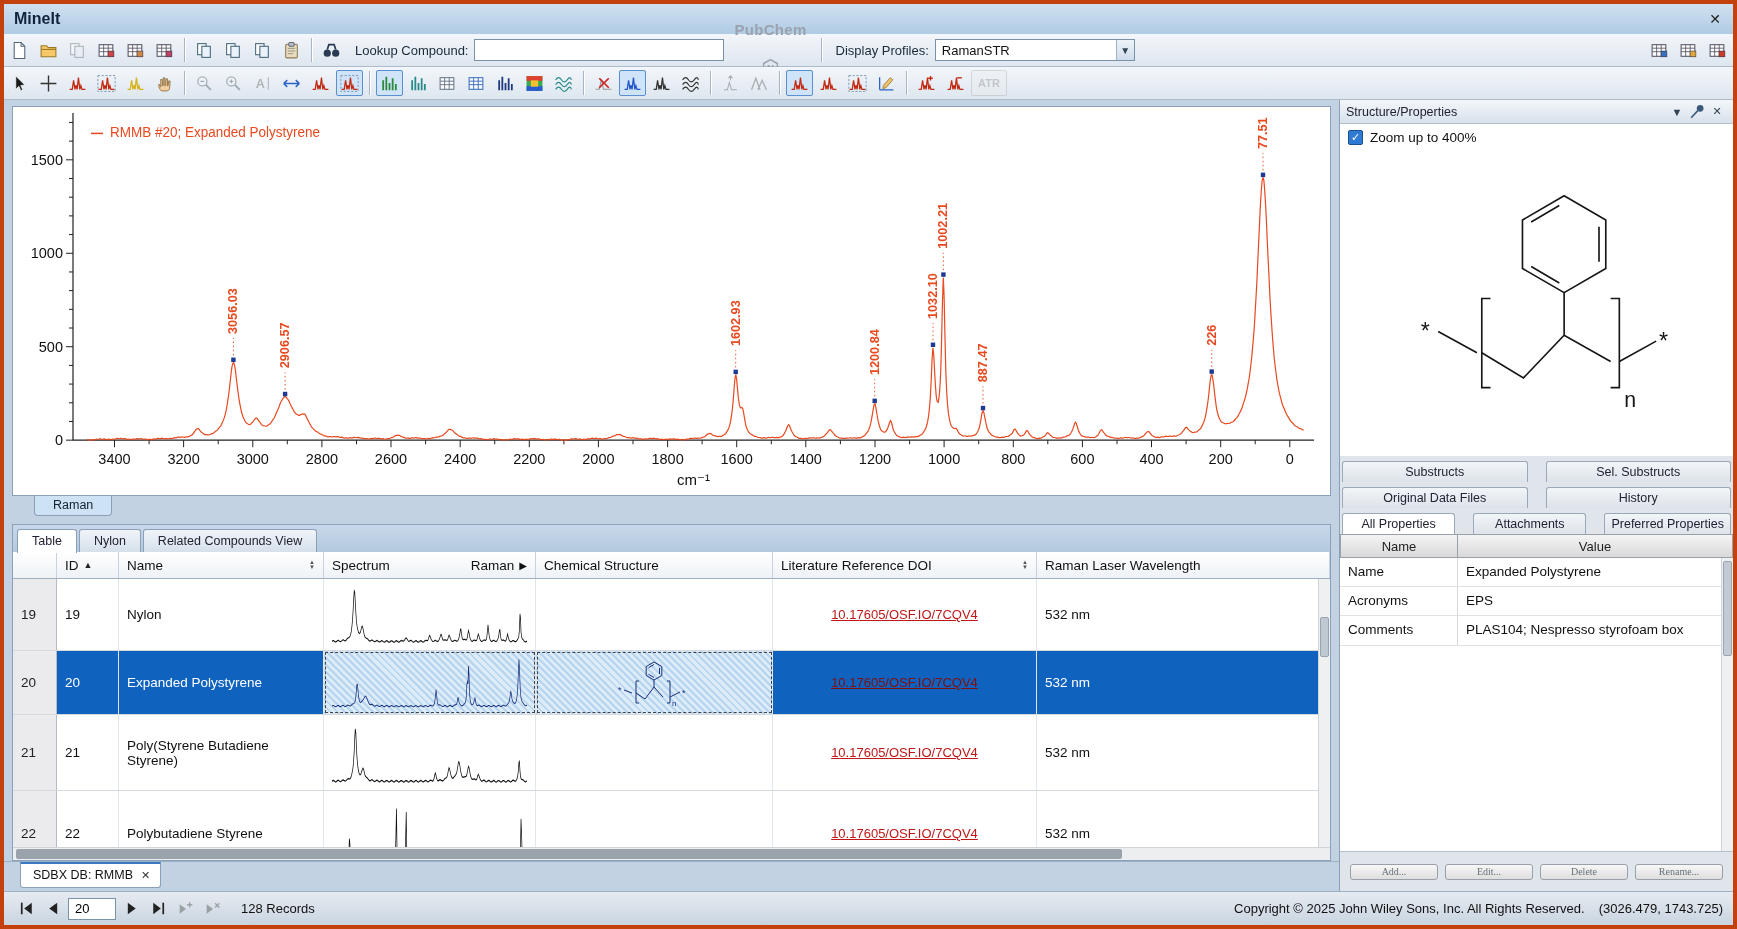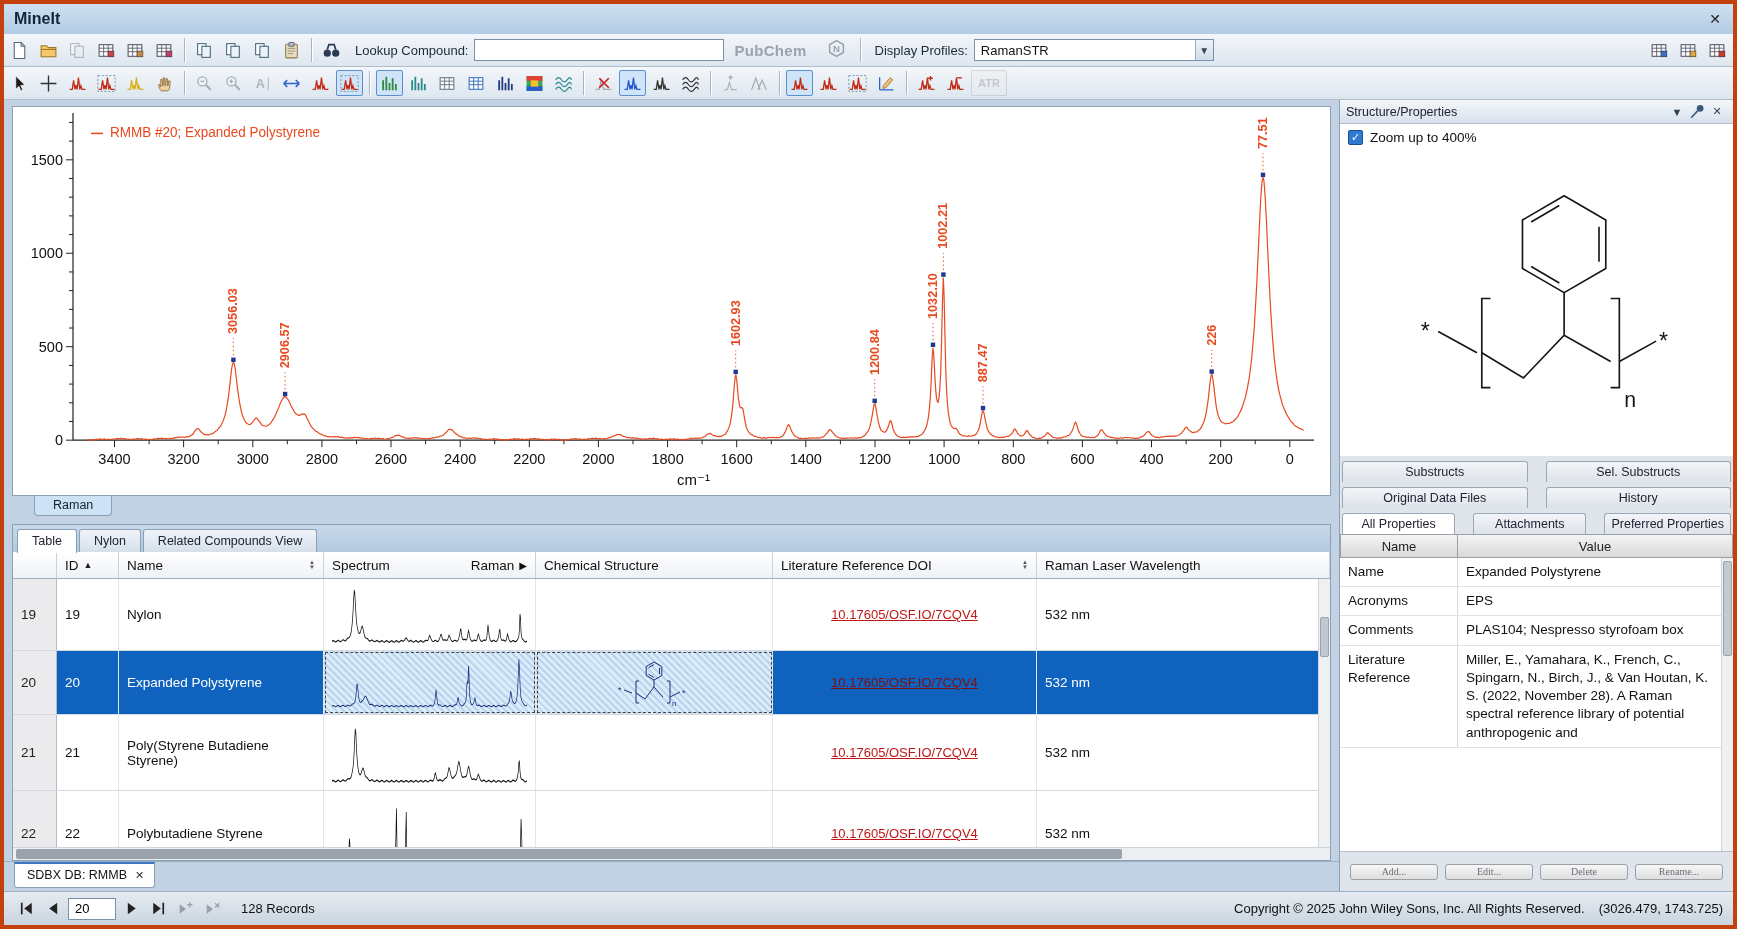--- a/index.html
+++ b/index.html
@@ -12,22 +12,22 @@
   .titlebar .spacer{flex:1;}
   .winbtn{width:32px;height:24px;display:flex;align-items:center;justify-content:center;font-size:14px;color:#222;cursor:default;}
   
   .toolbar{height:33px;flex:0 0 33px;background:linear-gradient(#f3f6fa,#dde6ef);border-bottom:1px solid #aebccb;display:flex;align-items:center;padding:0 2px;gap:2px;}
   .tbtn{width:27px;height:26px;display:inline-flex;align-items:center;justify-content:center;border:1px solid transparent;border-radius:2px;}
   .tbtn.active{border-color:#5a8fd0;background:#cfe4f8;}
   .tbtn.disabled{opacity:.42;filter:grayscale(55%);}
   .tsep{width:1px;height:24px;background:#a8b4c2;margin:0 4px;box-shadow:1px 0 0 #fff;}
   .tlabel{margin:0 4px 0 8px;color:#1a2a3a;}
   .tinput{width:250px;height:22px;border:1px solid #7a92a8;background:#fff;padding:0 5px;font-size:13px;font-family:inherit;}
-  .pubchem{display:flex;align-items:center;gap:20px;margin:0 8px;color:#9aa2ae;font-weight:bold;font-size:15px;letter-spacing:.3px;}
-  .combo{width:240px;height:22px;border:1px solid #7a92a8;background:#fff;display:flex;align-items:center;}
+  .pubchem{display:flex;align-items:center;gap:20px;margin:0 8px;color:#9aa2ae;font-weight:bold;font-size:15px;letter-spacing:.3px;flex-direction:column;}
+  .combo{width:200px;height:22px;border:1px solid #7a92a8;background:#fff;display:flex;align-items:center;}
   .combo .val{flex:1;padding:0 6px;font-size:13px;}
   .combo .arrow{width:18px;height:20px;border-left:1px solid #9fb2c4;background:linear-gradient(#eef3f9,#cfdcea);display:flex;align-items:center;justify-content:center;font-size:10px;color:#345;}
   .right-icons{margin-left:auto;display:flex;gap:2px;}
   .atr{width:36px;font-size:11px;font-weight:bold;color:#8a929c;border:1px solid #a8b2bc;background:#e9edf2;border-radius:2px;}
   
   .main{flex:1;display:flex;min-height:0;}
   .leftcol{width:1335px;flex:0 0 1335px;display:flex;flex-direction:column;min-height:0;background:#c3d2e2;}
   .chart-wrap{margin:6px 8px 0 8px;height:390px;flex:0 0 390px;background:#fff;border:1px solid #8aa0b8;}
   .chart-wrap svg{display:block;width:100%;height:100%;}
   .raman-strip{height:24px;flex:0 0 24px;display:flex;align-items:flex-start;padding-left:30px;}
@@ -58,21 +58,21 @@
   .doi-link{color:#c01818;text-decoration:underline;font-size:13px;}
   .trow.selected .td{background:#0f62be;color:#fff;}
   .trow.selected .td.rn{background:#ebebed;color:#222;}
   .trow.selected .doi-link{color:#7e1010;}
   .td.hatch{background:repeating-linear-gradient(45deg,#b9d4ee 0 2px,#dcebf8 2px 5px) !important;outline:1px dashed #444;outline-offset:-2px;}
   .mini{width:100%;height:100%;}
   .vscroll{position:absolute;right:0;top:0;bottom:0;width:12px;background:#eef0f2;border-left:1px solid #cfd4d8;}
   .vscroll .thumb{position:absolute;left:1px;right:1px;top:14%;height:40px;background:#c0c8d2;border:1px solid #9aa4ae;border-radius:2px;}
   .hscroll{height:13px;flex:0 0 13px;background:#eceef0;border-top:1px solid #cfd4d8;position:relative;}
   .hscroll .thumb{position:absolute;top:1px;bottom:1px;left:3px;width:84%;background:#9aa2ac;border-radius:2px;}
-  .bottom-tabs{height:30px;flex:0 0 30px;display:flex;align-items:flex-start;padding-left:10px;background:#c3d2e2;border-top:1px solid #9ab0c4;}
+  .bottom-tabs{height:30px;flex:0 0 30px;display:flex;align-items:flex-start;padding-left:16px;background:#c3d2e2;border-top:1px solid #9ab0c4;}
   .btab{display:flex;align-items:center;gap:8px;padding:4px 10px 5px 12px;background:#fff;border:1px solid #8aa0b8;border-top:2px solid #3a78c0;border-radius:0 0 3px 3px;font-size:12.5px;}
   .btab .x{font-size:11px;color:#333;}
   
   .rightcol{flex:1;border-left:1px solid #8aa0b8;background:#e7edf3;display:flex;flex-direction:column;min-height:0;}
   .rp-header{height:24px;flex:0 0 24px;display:flex;align-items:center;padding:0 6px;background:linear-gradient(#f4f7fa,#d7e1ec);border-bottom:1px solid #b4c0cc;font-size:12.5px;color:#223;}
   .rp-header .spacer{flex:1;}
   .rp-hicon{width:20px;height:18px;display:flex;align-items:center;justify-content:center;font-size:11px;color:#345;}
   .structure-box{height:332px;flex:0 0 332px;background:#fff;padding:6px 8px;display:flex;flex-direction:column;}
   .cbrow{display:flex;align-items:center;gap:7px;font-size:13.5px;}
   .cb{width:15px;height:15px;background:#2f7ad2;border:1px solid #1a4f90;color:#fff;font-size:11px;display:flex;align-items:center;justify-content:center;border-radius:2px;}
@@ -724,24 +724,20 @@
             <div class="pg-cell v">Expanded Polystyrene</div>
           </div>
           <div class="pg-row">
             <div class="pg-cell n">Acronyms</div>
             <div class="pg-cell v">EPS</div>
           </div>
           <div class="pg-row">
             <div class="pg-cell n">Comments</div>
             <div class="pg-cell v">PLAS104; Nespresso styrofoam box</div>
           </div>
-          <div class="pg-row">
-            <div class="pg-cell n">Literature Reference</div>
-            <div class="pg-cell v">Miller, E., Yamahara, K., French, C., Spingarn, N., Birch, J., &amp; Van Houtan, K. S. (2022, November 28). A Raman spectral reference library of potential anthropogenic and</div>
-          </div>
         </div>
         <div class="pg-vscroll">
             <div class="thumb"></div>
           </div>
       </div>
       <div class="rp-buttons">
         <button class="rbtn">Add...</button>
         <button class="rbtn">Edit...</button>
         <button class="rbtn">Delete</button>
         <button class="rbtn">Rename...</button>

